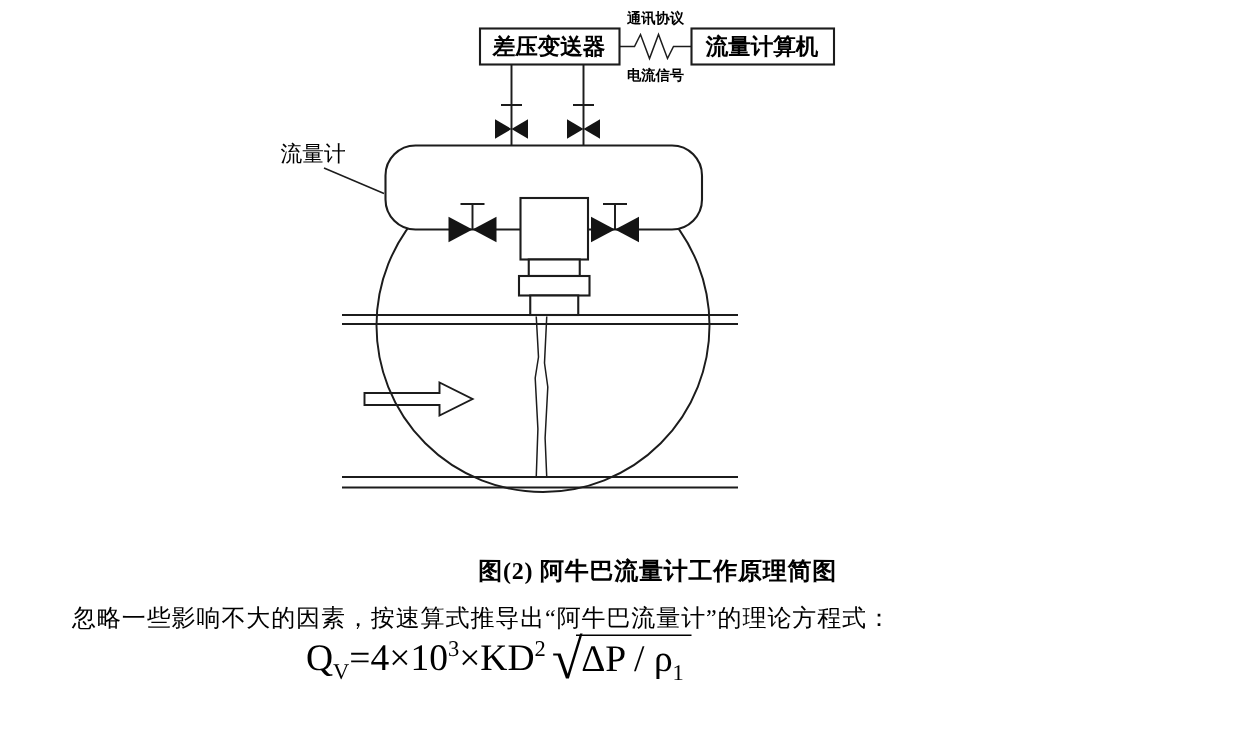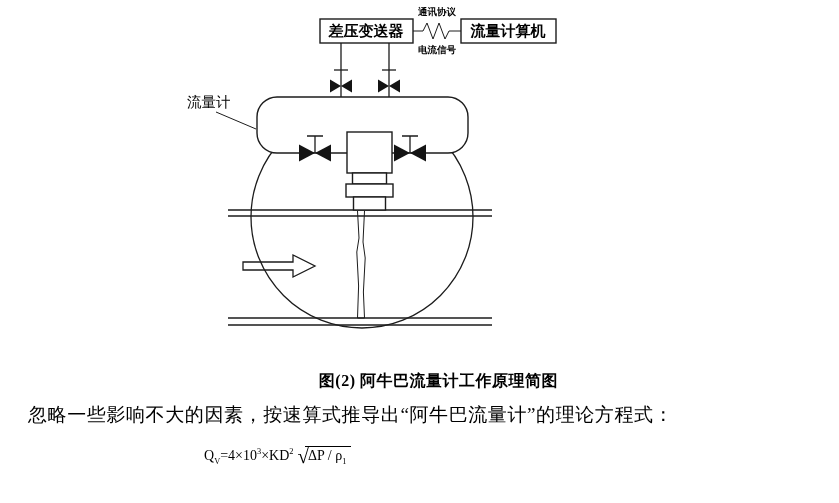--- a/index.html
+++ b/index.html
@@ -7,22 +7,22 @@
         font-family:"Liberation Serif","DejaVu Serif",serif;overflow:hidden;}
   .diagram{position:absolute;left:0;top:0;}
   .ln{stroke:#1c1c1c;stroke-width:1.3;fill:none;}
   .thin{stroke:#1c1c1c;stroke-width:1;fill:none;}
   .filled{fill:#141414;stroke:none;}
   .whitebox{fill:#ffffff;stroke:#1c1c1c;stroke-width:1.4;}
   .dg-text{font-family:"Liberation Serif","DejaVu Serif",serif;fill:#000;}
   .bold{font-weight:bold;}
   .caption{position:absolute;left:158px;top:371px;width:400px;text-align:right;
            font-size:16px;font-weight:bold;letter-spacing:0.5px;}
-  .para{position:absolute;left:28px;top:402px;width:760px;font-size:19px;letter-spacing:0.6px;}
-  .formula{position:absolute;left:204px;top:446px;font-size:14px;white-space:nowrap;}
+  .para{position:absolute;left:48px;top:402px;width:760px;font-size:16px;letter-spacing:0.6px;}
+  .formula{position:absolute;left:204px;top:422px;font-size:25px;white-space:nowrap;}
   .formula sub{font-size:0.6em;}
   .formula sup{font-size:0.6em;}
   .sqrt{display:inline-block;white-space:nowrap;margin-left:4px;}
   .radical{display:inline-block;font-size:1.5em;line-height:1;vertical-align:-0.14em;margin-right:-4px;}
   .radicand{display:inline-block;border-top:1.6px solid #000;line-height:1.2;padding:1px 5px 0 3px;}
 </style>
 </head>
 <body>
 
 <div class="page">

